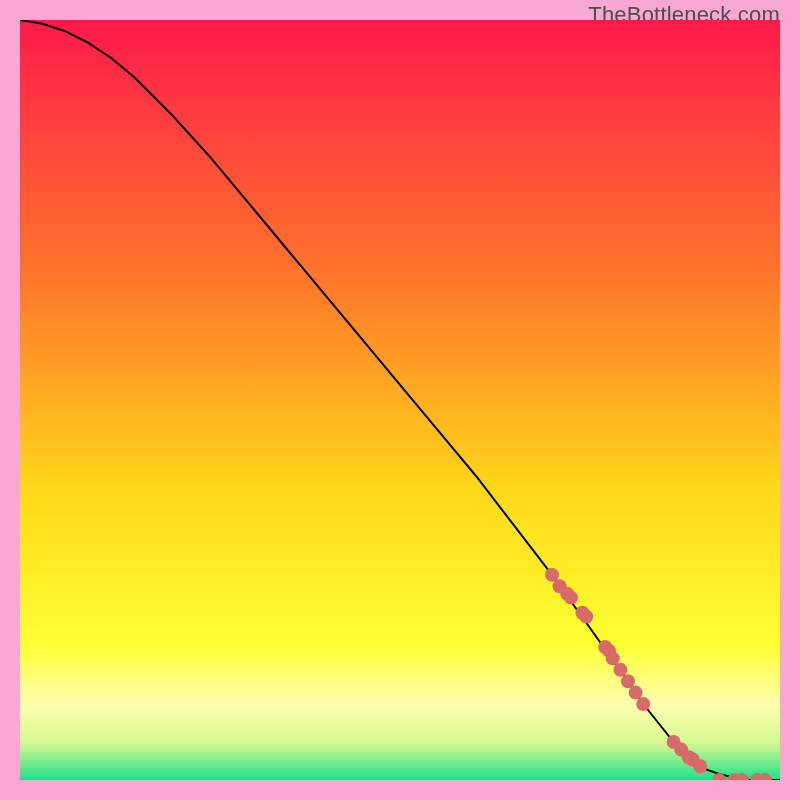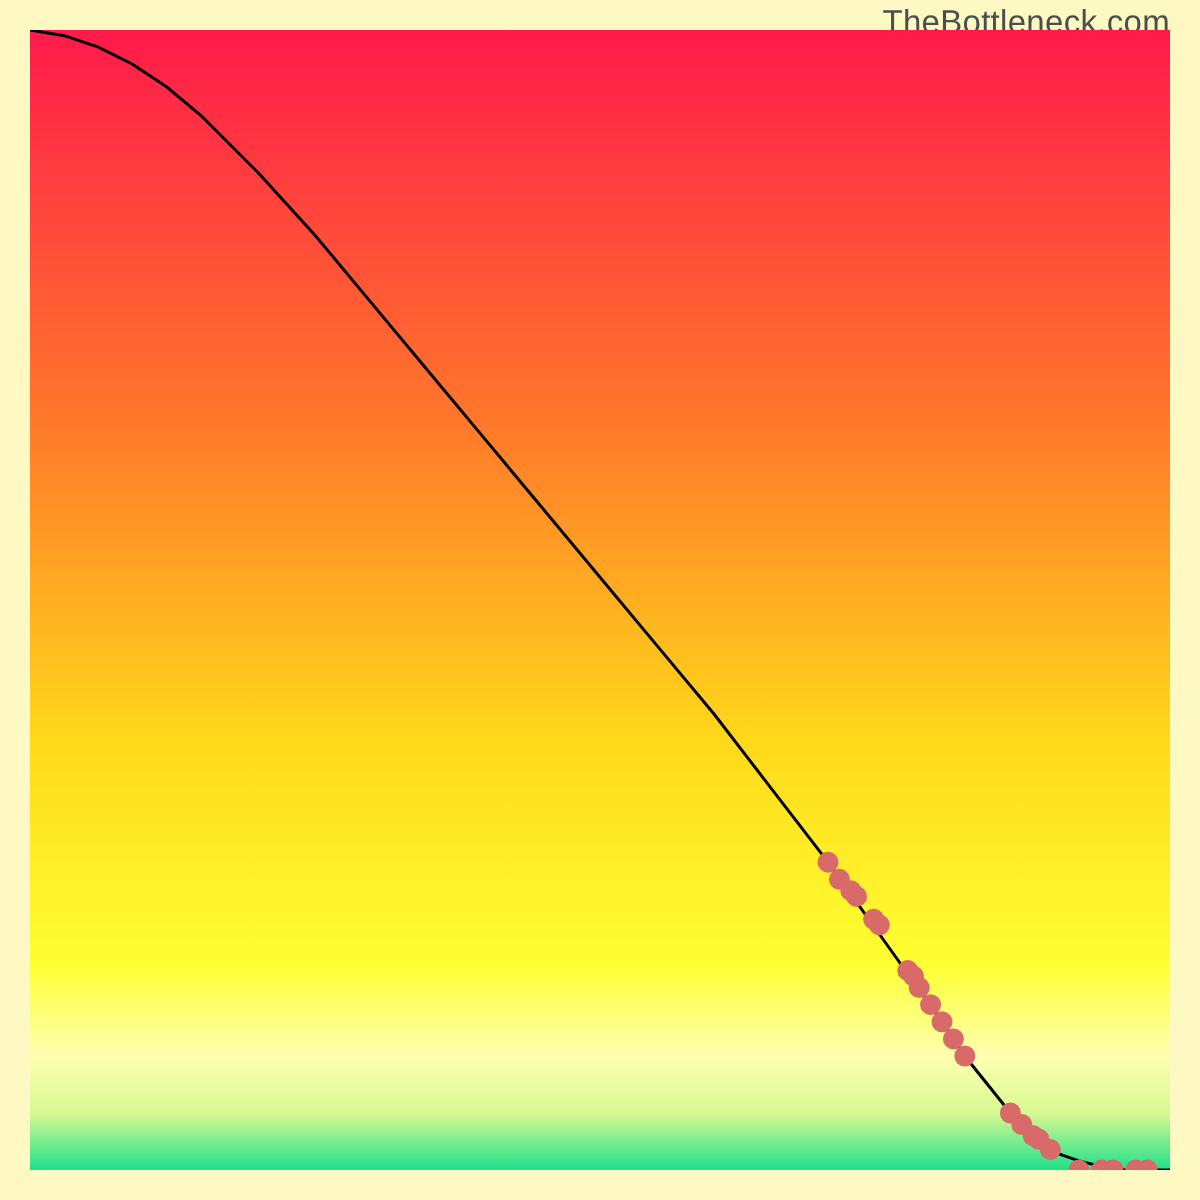--- a/index.html
+++ b/index.html
@@ -8,21 +8,21 @@
     width: 800px;
     height: 800px;
     background: #000;
     overflow: hidden;
     font-family: Arial, Helvetica, sans-serif;
   }
   .frame {
     position: relative;
     width: 800px;
     height: 800px;
-    background: #fef9c3;
+    background: #f9a8d4;
   }
   .plot {
     position: absolute;
     left: 20px;
     top: 20px;
     width: 760px;
     height: 760px;
   }
   .watermark {
     position: absolute;

